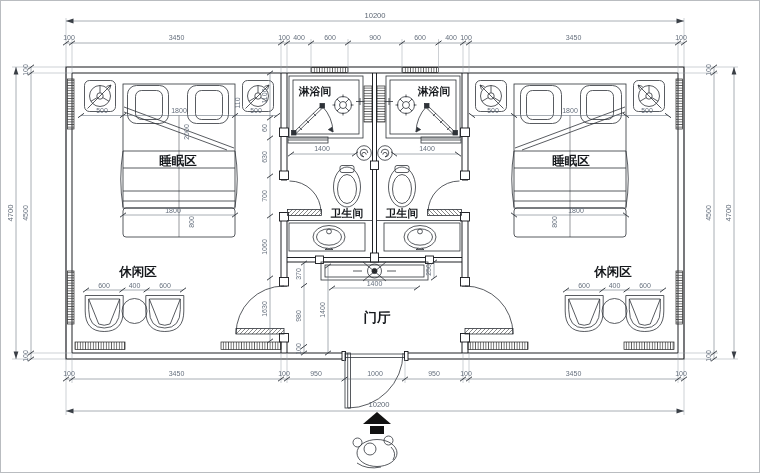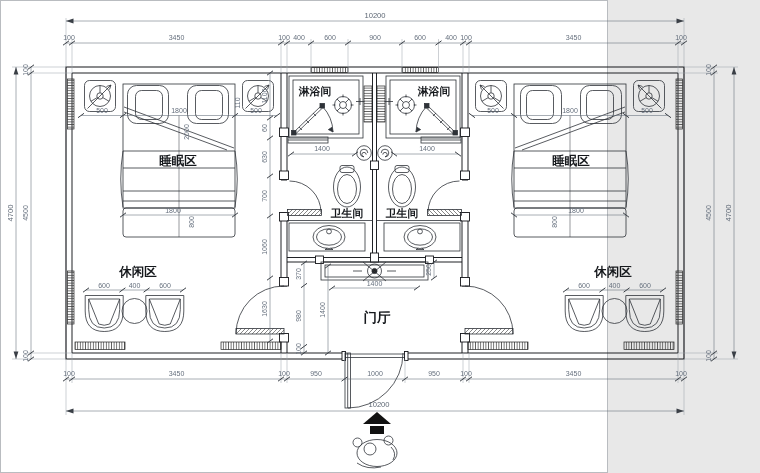--- a/index.html
+++ b/index.html
@@ -1,16 +1,16 @@
 <!DOCTYPE html>
 <html><head>
 <meta charset="utf-8">
 <style>
   html,body{margin:0;padding:0;background:#e8e8e8;}
-  .canvas{width:608px;height:473px;position:relative;background:#ffffff;
+  .canvas{width:760px;height:473px;position:relative;background:#ffffff;
           border:1px solid #b9bcc0;box-sizing:border-box;
           font-family:"Liberation Sans", sans-serif;}
   svg{position:absolute;left:0;top:0;}
   text{fill:#66707e;font-size:7px;text-anchor:middle;
        font-family:"Liberation Sans", sans-serif;}
   .dt{font-size:7.6px;fill:#5d6774;}
   .rm{fill:#15181c;font-weight:600;}
   .rm12{font-size:12.5px;}
   .rm11{font-size:10.8px;}
   .rm14{font-size:13.5px;}

